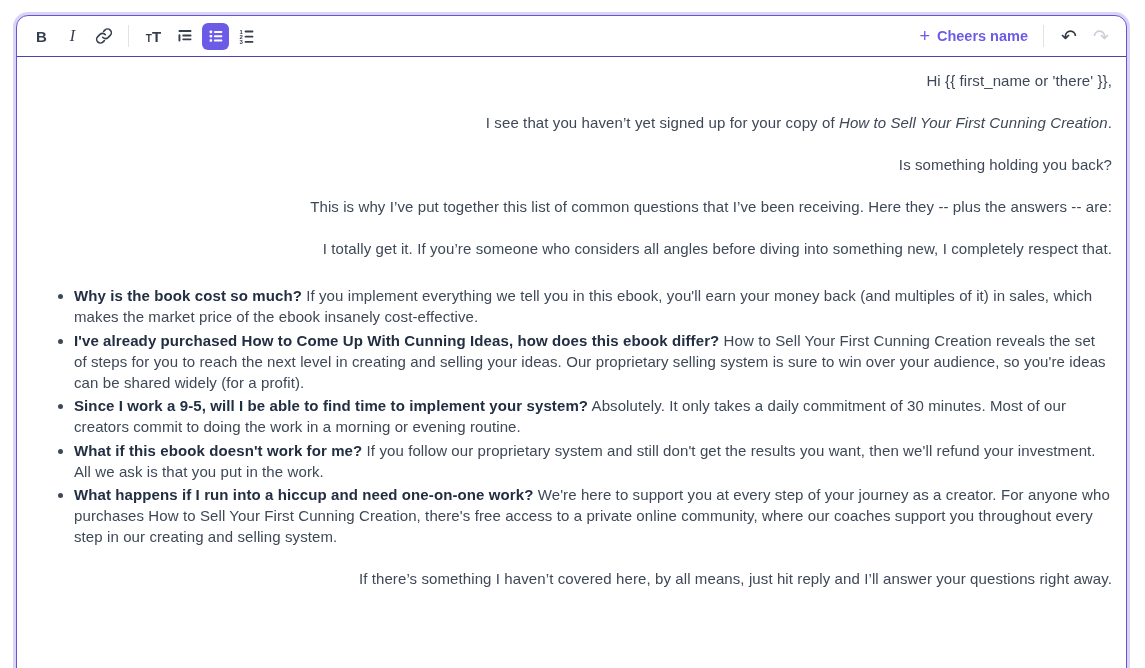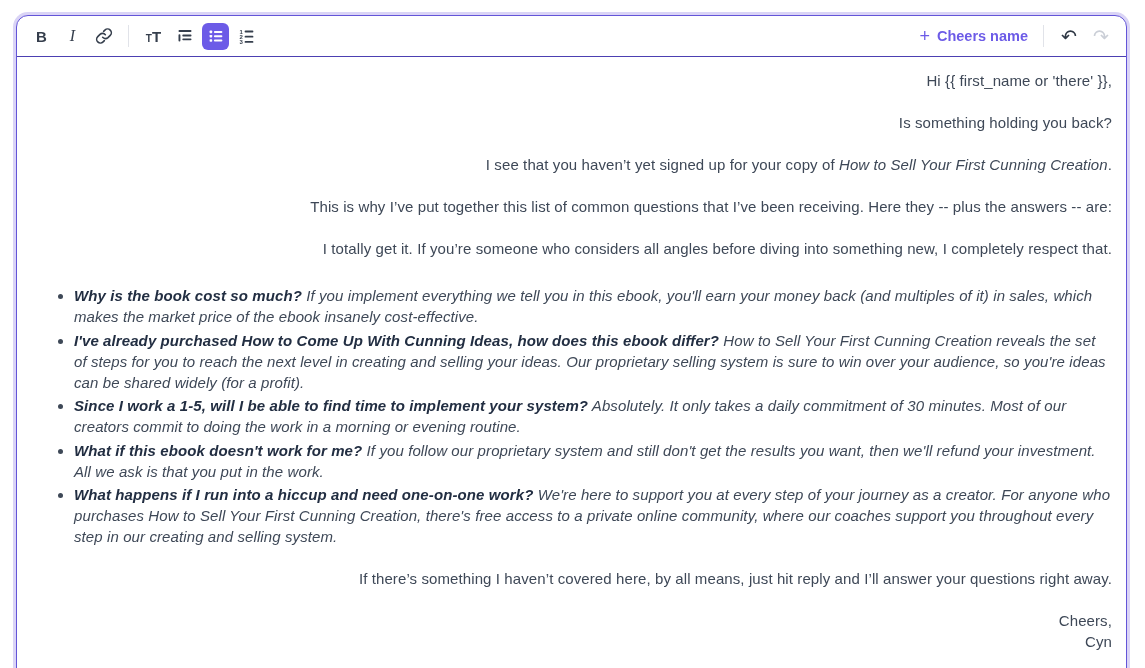--- a/index.html
+++ b/index.html
@@ -54,21 +54,21 @@
   
   .content{
     padding:13px 14px 30px 14px;
     font-size:15px;line-height:21px;color:#3E4857;
     letter-spacing:0.1px;
   }
   .content p{margin:21px 0;text-align:right;}
   .content p:first-child{margin-top:0;}
   .content strong{color:#222E42;font-weight:700;}
   .content em{font-style:italic;}
-  .content ul{margin:26px 0 21px 0;padding-left:43px;font-style:italic;}
+  .content ul{margin:26px 0 21px 0;padding-left:43px;}
   .content li{margin:2.5px 0;}
 </style>
 </head>
 <body>
 
 <div class="editor-frame">
 
   <div class="toolbar">
     <button class="tbtn">
       <span class="glyph-bold">B</span>
@@ -145,34 +145,33 @@
       <span>↶</span>
     </button>
     <button class="hist-btn redo">
       <span>↷</span>
     </button>
   </div>
 
   <div class="content">
     <p><span>Hi {{ first_name or 'there' }},</span></p>
 
+    <p><span>I see that you haven’t yet signed up for your copy of </span><em>How to Sell Your First Cunning Creation</em><span>.</span></p>
+
     <p><span>Is something holding you back?</span></p>
-
-    <p><span>I see that you haven’t yet signed up for your copy of </span><em>How to Sell Your First Cunning Creation</em><span>.</span></p>
 
     <p><span>This is why I’ve put together this list of common questions that I’ve been receiving. Here they -- plus the answers -- are:</span></p>
 
     <p><span>I totally get it. If you’re someone who considers all angles before diving into something new, I completely respect that.</span></p>
 
     <ul>
       <li><strong>Why is the book cost so much?</strong><span> If you implement everything we tell you in this ebook, you'll earn your money back (and multiples of it) in sales, which makes the market price of the ebook insanely cost-effective.</span></li>
       <li><strong>I've already purchased How to Come Up With Cunning Ideas, how does this ebook differ?</strong><span> How to Sell Your First Cunning Creation reveals the set of steps for you to reach the next level in creating and selling your ideas. Our proprietary selling system is sure to win over your audience, so you're ideas can be shared widely (for a profit).</span></li>
-      <li><strong>Since I work a 1-5, will I be able to find time to implement your system?</strong><span> Absolutely. It only takes a daily commitment of 30 minutes. Most of our creators commit to doing the work in a morning or evening routine.</span></li>
+      <li><strong>Since I work a 9-5, will I be able to find time to implement your system?</strong><span> Absolutely. It only takes a daily commitment of 30 minutes. Most of our creators commit to doing the work in a morning or evening routine.</span></li>
       <li><strong>What if this ebook doesn't work for me?</strong><span> If you follow our proprietary system and still don't get the results you want, then we'll refund your investment. All we ask is that you put in the work.</span></li>
       <li><strong>What happens if I run into a hiccup and need one-on-one work?</strong><span> We're here to support you at every step of your journey as a creator. For anyone who purchases How to Sell Your First Cunning Creation, there's free access to a private online community, where our coaches support you throughout every step in our creating and selling system.</span></li>
     </ul>
 
     <p><span>If there’s something I haven’t covered here, by all means, just hit reply and I’ll answer your questions right away.</span></p>
 
-    <p><span>Cheers,</span><br><span>Cyn</span></p>
   </div>
 
 </div>
 
 </body></html>

